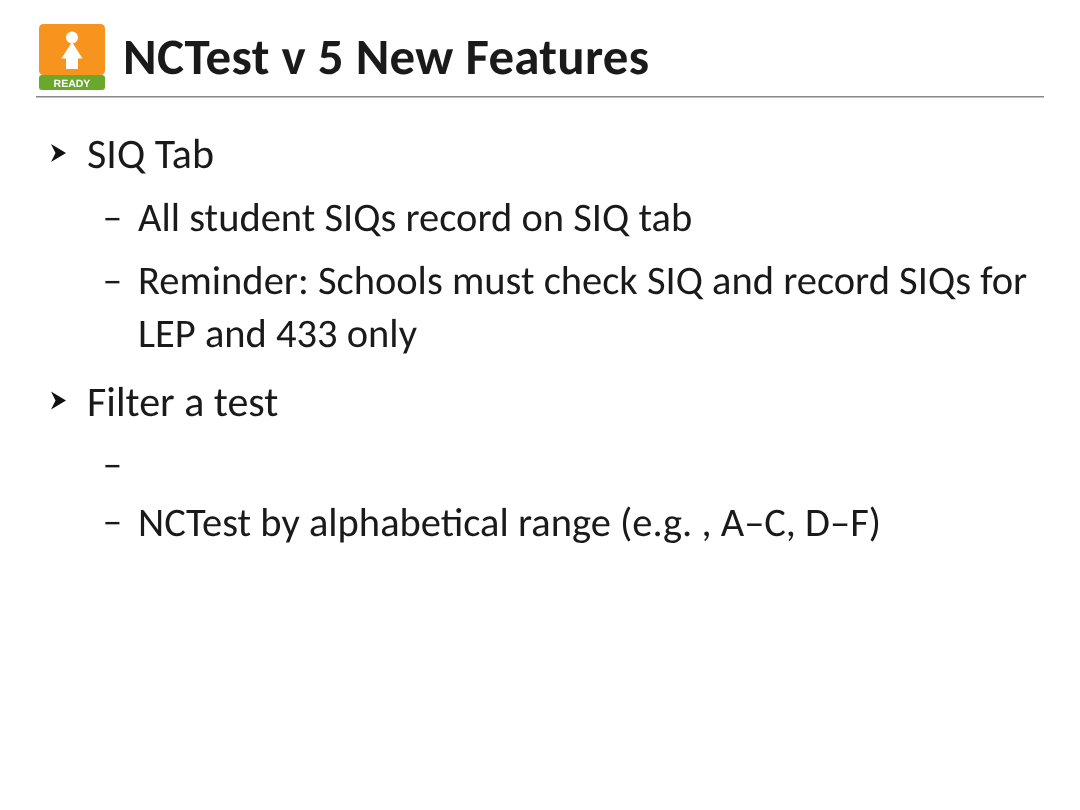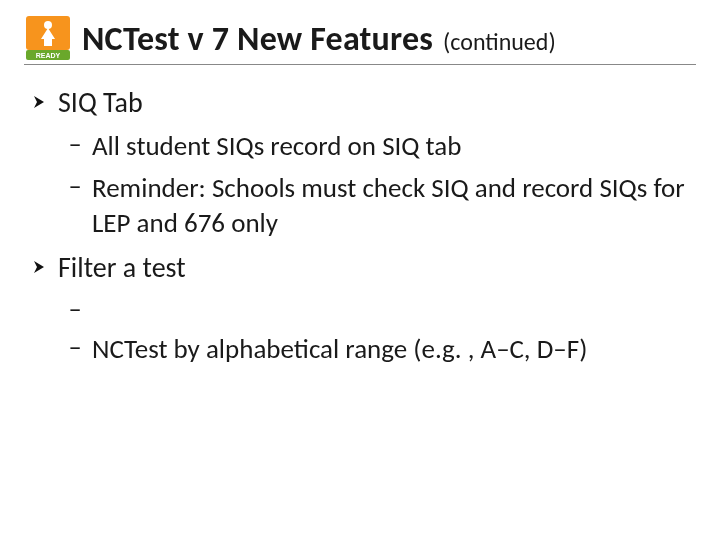--- a/index.html
+++ b/index.html
@@ -29,43 +29,42 @@
     <div class="logo">
       <svg viewBox="0 0 48 48" width="48" height="48">
         <rect x="2" y="2" width="44" height="34" rx="3" fill="#f7941d"></rect>
         <rect x="2" y="36" width="44" height="10" rx="2" fill="#6aa82b"></rect>
         <circle cx="24" cy="11" r="4" fill="#ffffff"></circle>
         <path d="M24 14 L31 25 L28 25 L28 32 L20 32 L20 25 L17 25 Z" fill="#ffffff"></path>
         <text x="24" y="44" text-anchor="middle" font-size="7" font-family="Arial" font-weight="700" fill="#ffffff">READY</text>
       </svg>
     </div>
     <div class="title-line">
-      <span class="title-main">NCTest v 7 New Features</span>
-      <span class="title-cont">(continued)</span>
+      <span class="title-main">NCTest v 5 New Features</span>
     </div>
   </div>
 
   <div class="content">
 
     <div class="group">
       <div class="item level-1">
         <span class="bullet-arrow">
           <svg viewBox="0 0 12 14" width="12" height="14">
               <path d="M1 1 L11 7 L1 13 L4 7 Z" fill="#111"></path>
             </svg>
         </span>
         <span class="item-text">SIQ Tab</span>
       </div>
       <div class="item level-2">
         <span class="bullet-dash">‒</span>
         <span class="item-text">All student SIQs record on SIQ tab</span>
       </div>
       <div class="item level-2">
         <span class="bullet-dash">‒</span>
-        <span class="item-text">Reminder: Schools must check SIQ and record SIQs for LEP and 676 only</span>
+        <span class="item-text">Reminder: Schools must check SIQ and record SIQs for LEP and 433 only</span>
       </div>
     </div>
 
     <div class="group">
       <div class="item level-1">
         <span class="bullet-arrow">
           <svg viewBox="0 0 12 14" width="12" height="14">
               <path d="M1 1 L11 7 L1 13 L4 7 Z" fill="#111"></path>
             </svg>
         </span>

